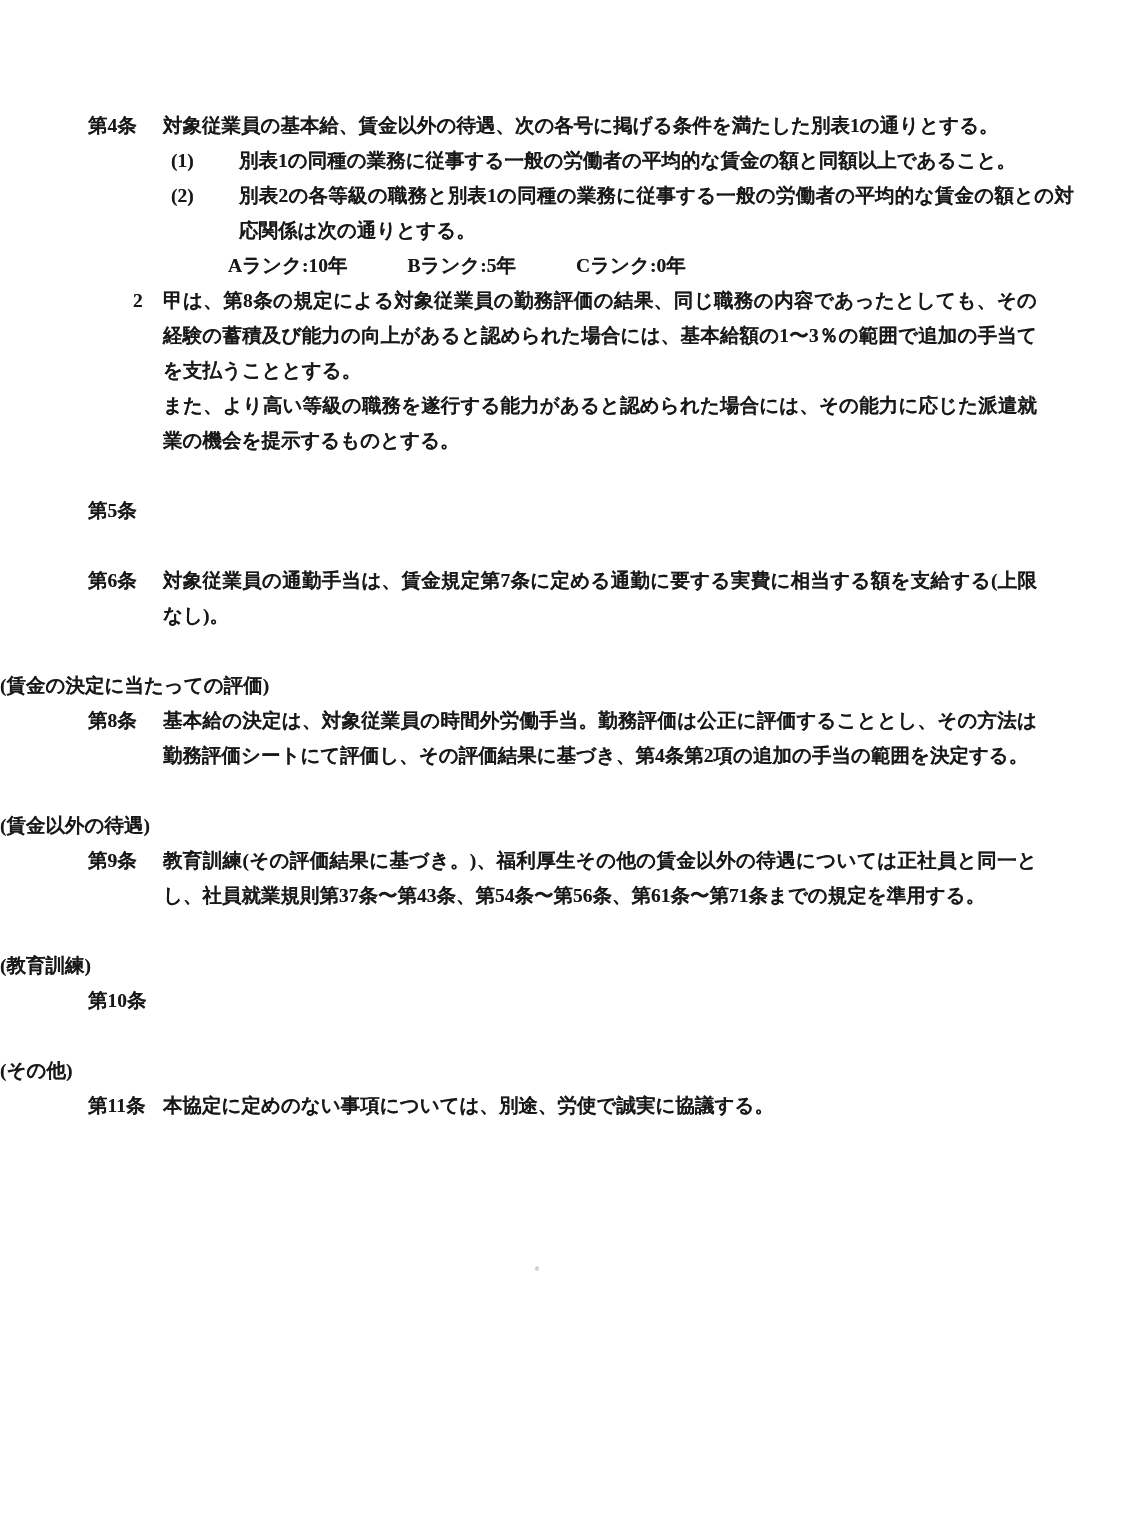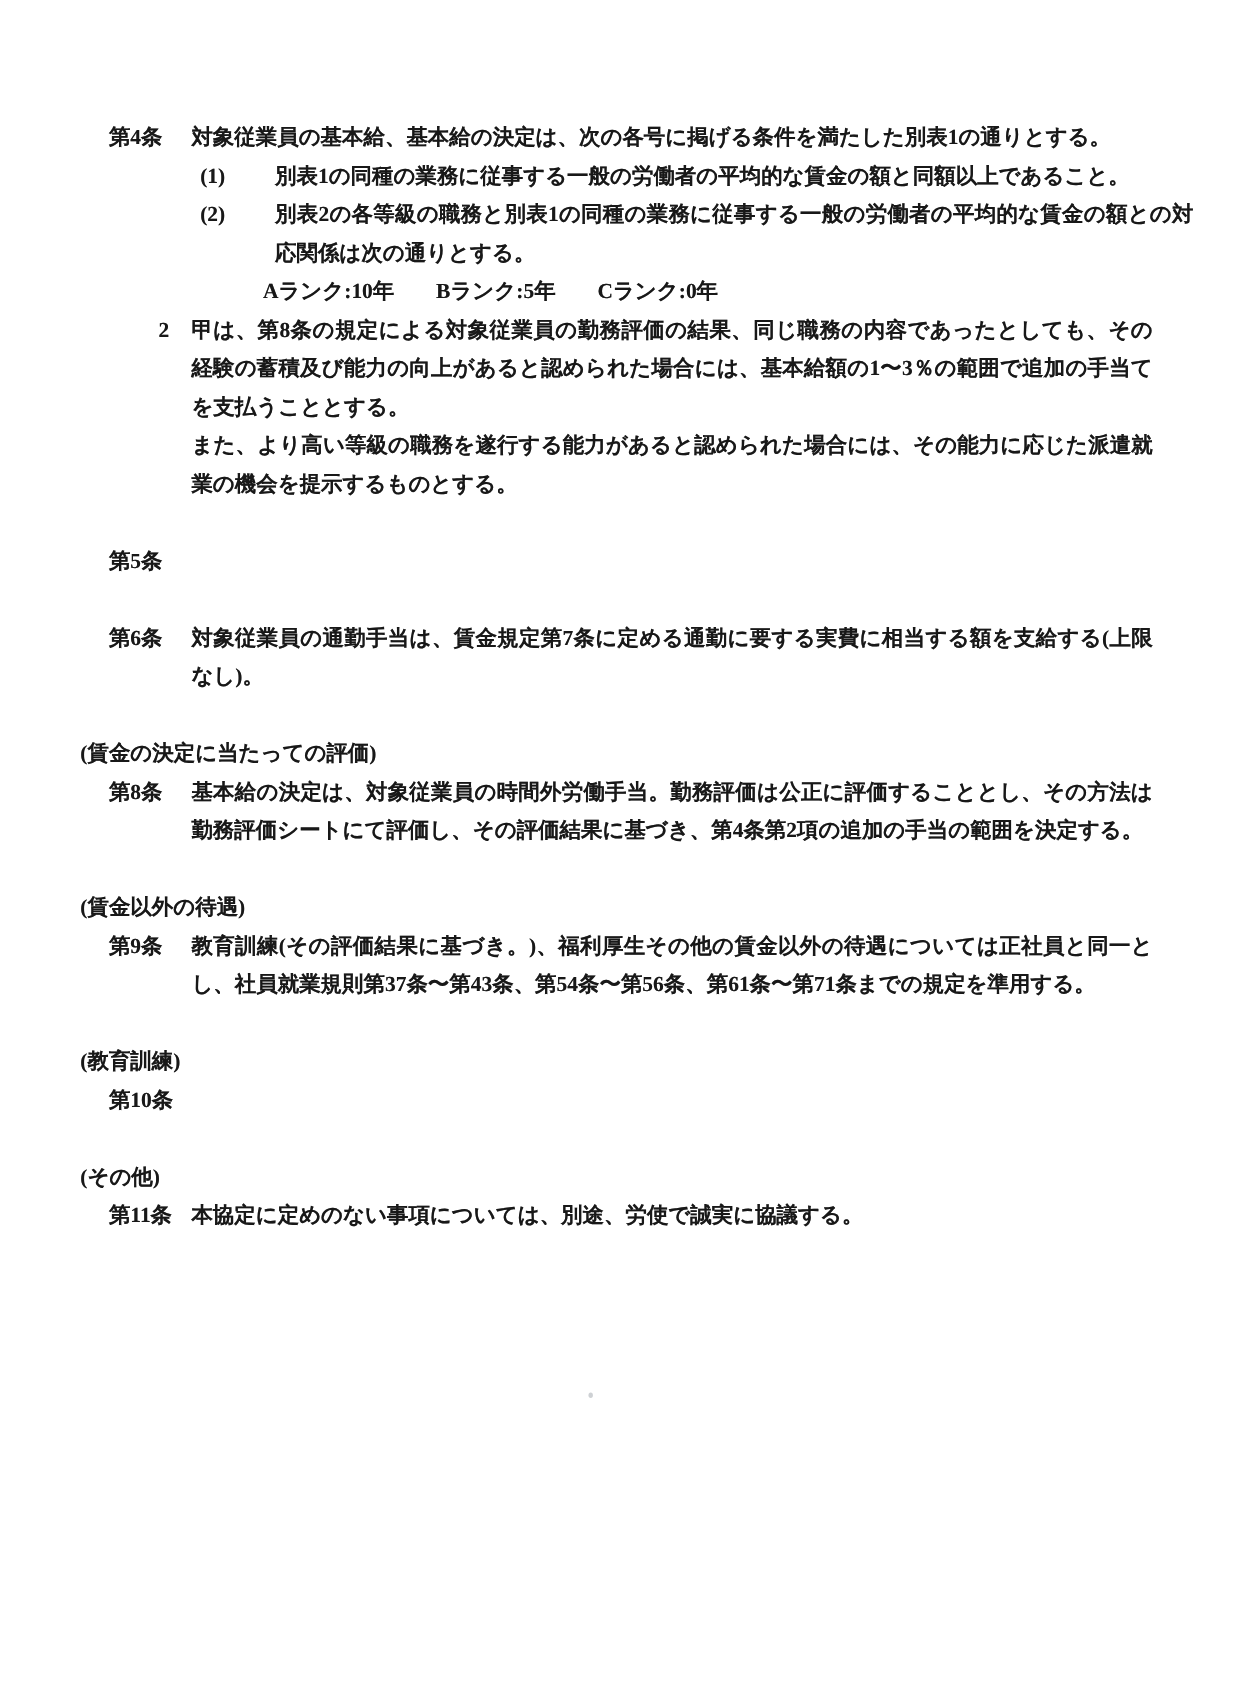--- a/index.html
+++ b/index.html
@@ -10,49 +10,49 @@
     height: 1529px;
     background: #ffffff;
     overflow: hidden;
     font-family: "Liberation Serif", "DejaVu Serif", serif;
     font-weight: 600;
     font-size: 19.5px;
     line-height: 35px;
     color: #181818;
     text-shadow: 0 0 0.5px rgba(25,25,25,0.55);
   }
-  .content { padding-top: 108px; padding-left: 11px; }
+  .content { padding-top: 108px; }
   .block { margin-bottom: 35px; }
-  .heading { margin-left: 62px; margin-bottom: 0; }
+  .heading { margin-bottom: 0; }
   .row { display: flex; align-items: flex-start; }
   .lbl { flex: 0 0 75px; margin-left: 88px; white-space: nowrap; }
   .body { width: 874px; text-align: justify; }
   .item .marker { flex: 0 0 29px; margin-left: 171px; white-space: nowrap; }
   .item .ibody { width: 835px; text-align: justify; margin-left: 39px; }
-  .ranks { margin-left: 228px; display: flex; gap: 38px; }
+  .ranks { margin-left: 228px; display: flex; gap: 60px; }
   .para2 .pnum { flex: 0 0 30px; margin-left: 133px; white-space: nowrap; }
   .speck {
     position: absolute;
     left: 535px; top: 1266px;
     width: 4px; height: 5px;
     background: #c2c6c9;
     border-radius: 50%;
     opacity: 0.8;
   }
 </style>
 </head>
 <body>
 
 <div class="page">
   <div class="content">
 
     <section class="block">
       <div class="row">
         <span class="lbl">第4条</span>
-        <span class="body">対象従業員の基本給、基本給の決定は、次の各号に掲げる条件を満たした別表1の通りとする。</span>
+        <span class="body">対象従業員の基本給、賃金以外の待遇、次の各号に掲げる条件を満たした別表1の通りとする。</span>
       </div>
       <div class="row item">
         <span class="marker">(1)</span>
         <span class="ibody">別表1の同種の業務に従事する一般の労働者の平均的な賃金の額と同額以上であること。</span>
       </div>
       <div class="row item">
         <span class="marker">(2)</span>
         <span class="ibody">別表2の各等級の職務と別表1の同種の業務に従事する一般の労働者の平均的な賃金の額との対応関係は次の通りとする。</span>
       </div>
       <div class="row ranks">

